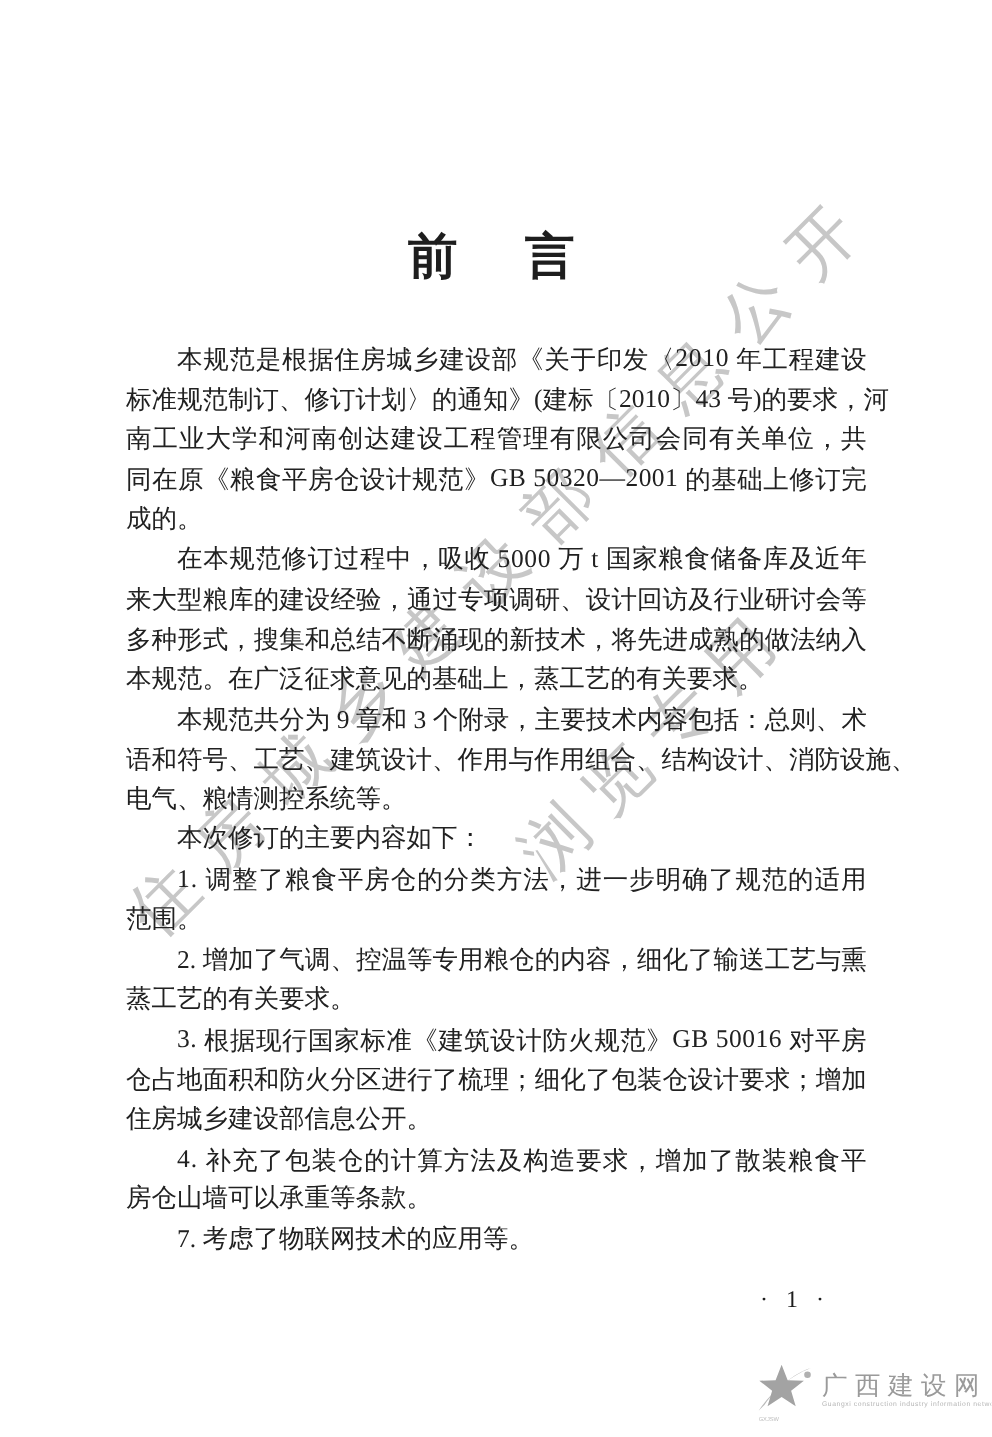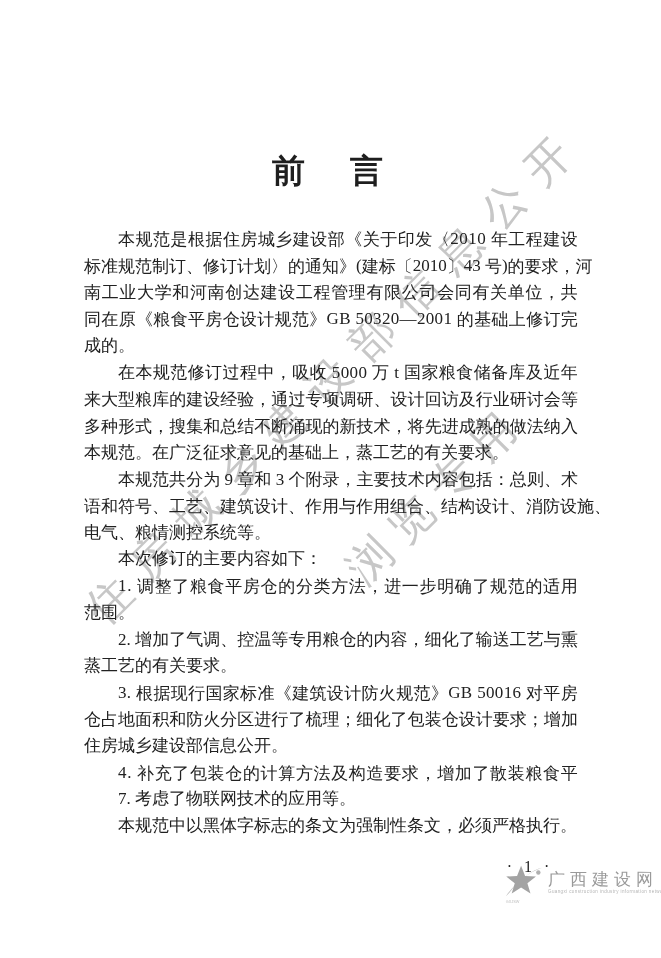--- a/index.html
+++ b/index.html
@@ -66,21 +66,21 @@
     text-align:center;
     font-size:16px;
     color:#1e1e1e;
     letter-spacing:4px;
     z-index:2;
   }
 
   
   .footer-logo{
     position:absolute;
-    left:500px;top:858px;
+    left:500px;top:902px;
     width:158px;height:50px;
     display:flex;align-items:center;
     z-index:2;
   }
   .footer-logo .mark{width:46px;height:46px;flex:0 0 auto;}
   .footer-logo .texts{display:flex;flex-direction:column;margin-left:2px;}
   .footer-logo .cn{
     font-size:17px;
     color:#9a9a9a;
     letter-spacing:5px;
@@ -561,22 +561,22 @@
         <span>，</span>
         <span>增</span>
         <span>加</span>
         <span>了</span>
         <span>散</span>
         <span>装</span>
         <span>粮</span>
         <span>食</span>
         <span>平</span>
       </div>
+      <div class="line">房仓山墙可以承重等条款。</div>
       <div class="line indent">7. 考虑了物联网技术的应用等。</div>
-      <div class="line indent">本规范中以黑体字标志的条文为强制性条文，必须严格执行。</div>
     </div>
 
   <div class="page-number">· 1 ·</div>
 
   <div class="footer-logo">
     <svg class="mark" viewBox="0 0 48 48" aria-hidden="true">
 
       <path d="M6 38 C 14 26, 30 12, 44 8 C 34 10, 20 20, 10 34 Z" fill="#b9b9b9"></path>
 
       <path d="M22 6 L26.2 16.8 L37.5 17.2 L28.6 24.2 L31.8 35 L22 28.6 L12.2 35 L15.4 24.2 L6.5 17.2 L17.8 16.8 Z" fill="#a3a3a3"></path>

